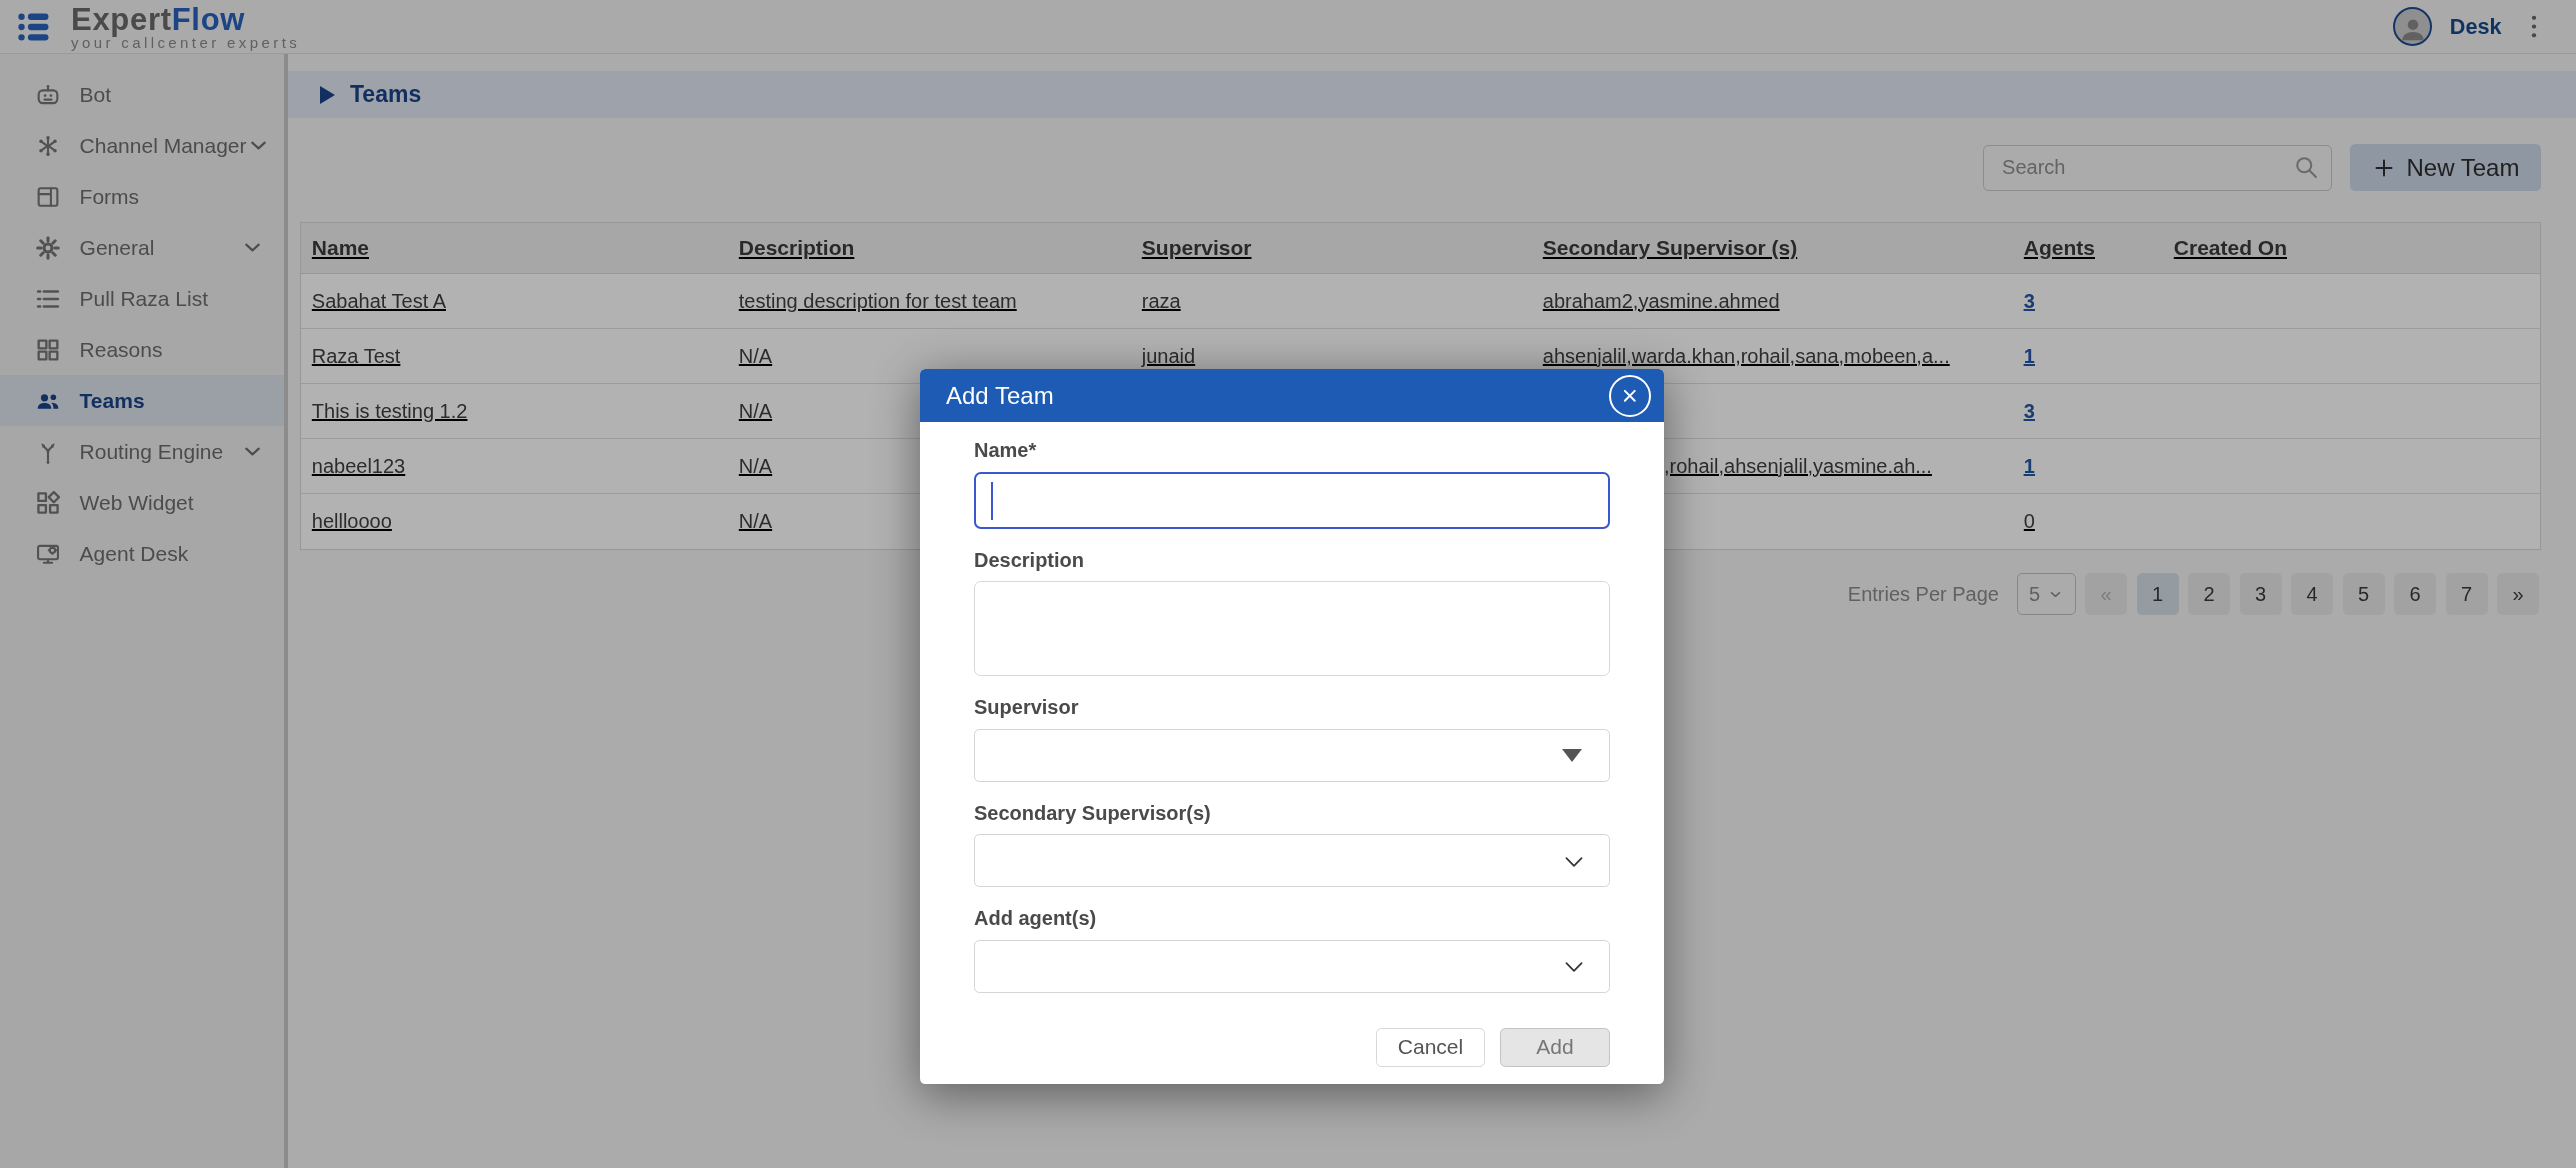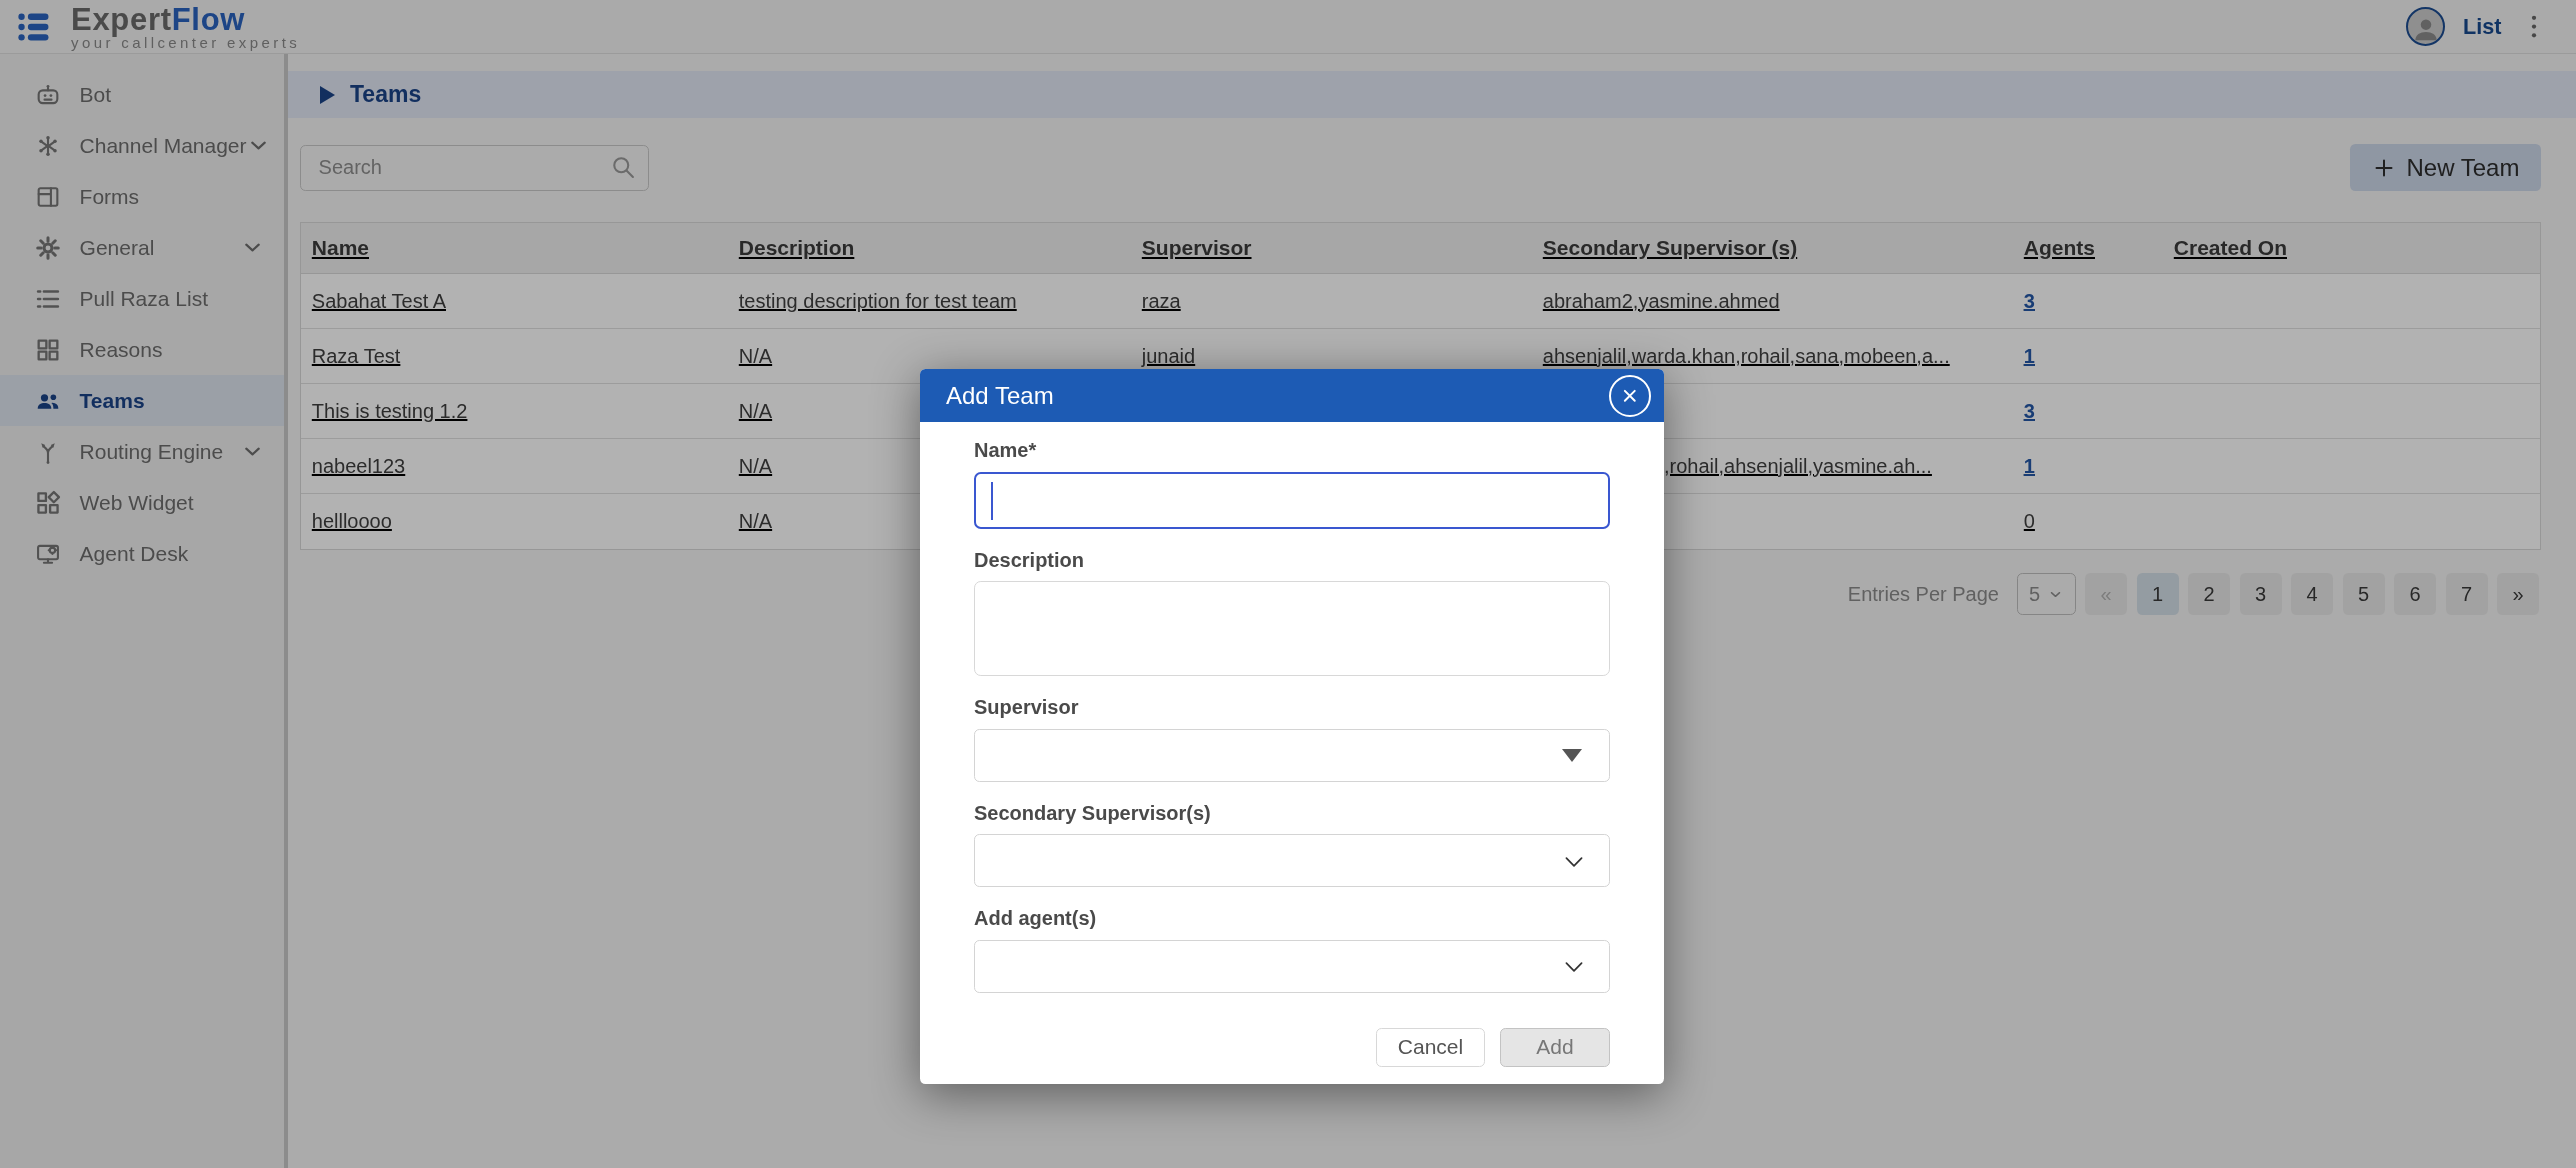--- a/index.html
+++ b/index.html
@@ -33,21 +33,21 @@
   .side-label { flex:1; white-space:nowrap; }
   .side-chev { width:23px; height:23px; color:#6d6d6d; display:none; flex:none; }
   .side-chev.show { display:block; }
   .side-item.active { background:#dfe5f0; color:#1b4489; font-weight:bold; }
   .side-item.active .side-icon { color:#1b4489; }
   
   .content { position:absolute; left:288px; top:54px; right:0; bottom:0; background:#f5f5f5; }
   .band { margin-top:17px; height:47px; background:#e2e8f5; display:flex; align-items:center; padding-left:32px; }
   .crumb { display:flex; align-items:center; gap:15px; color:#1b4489; font-weight:bold; font-size:23px; cursor:pointer; }
   .crumb-tri { width:0; height:0; border-left:15px solid #1b4489; border-top:9.5px solid transparent; border-bottom:9.5px solid transparent; }
-  .toolbar { display:flex; justify-content:space-between; align-items:center; gap:17.6px; margin:26px 35px 0 12px; }
+  .toolbar { display:flex; justify-content:flex-end; align-items:center; gap:17.6px; margin:26px 35px 0 12px; }
   .search-box { position:relative; width:349px; height:46px; }
   .search-input { width:100%; height:100%; border:1.4px solid #c9c9c9; border-radius:5.4px; background:transparent;
     padding:0 51px 0 17.6px; font-size:20px; color:#444; outline:none; font-family:inherit; }
   .search-input::placeholder { color:#8f8f8f; }
   .search-ic { position:absolute; right:12px; top:8.8px; width:28px; height:28px; color:#9a9a9a; }
   .newteam-btn { height:47px; padding:0 21.6px; background:#cdd8ea; border:none; border-radius:5.4px;
     display:flex; align-items:center; gap:10.8px; font-size:24px; color:#2e2e2e; cursor:pointer; font-family:inherit; }
   .plus-ic { width:24px; height:24px; color:#2e2e2e; }
   
   .table { margin:31px 35px 0 12px; background:#fff; border:1.4px solid #d9d9d9;text-decoration:underline; }
@@ -124,21 +124,21 @@
       <span class="avatar">
           <span>
             <svg viewBox="0 0 24 24" width="100%" height="100%" fill="none" stroke="currentColor" stroke-width="1.8" stroke-linecap="round" stroke-linejoin="round">
               <g fill="currentColor" stroke="none">
                 <circle cx="12" cy="8.5" r="4.2"></circle>
                 <path d="M3.5 21c0-4.4 3.8-6.6 8.5-6.6s8.5 2.2 8.5 6.6z"></path>
               </g>
             </svg>
           </span>
         </span>
-      <span class="admin-label">List</span>
+      <span class="admin-label">Desk</span>
       <button class="kebab">
           <svg viewBox="0 0 24 24" width="100%" height="100%" fill="none" stroke="currentColor" stroke-width="1.8" stroke-linecap="round" stroke-linejoin="round">
             <g fill="currentColor" stroke="none">
               <circle cx="12" cy="5" r="1.7"></circle>
               <circle cx="12" cy="12" r="1.7"></circle>
               <circle cx="12" cy="19" r="1.7"></circle>
             </g>
           </svg>
         </button>
     </div>

